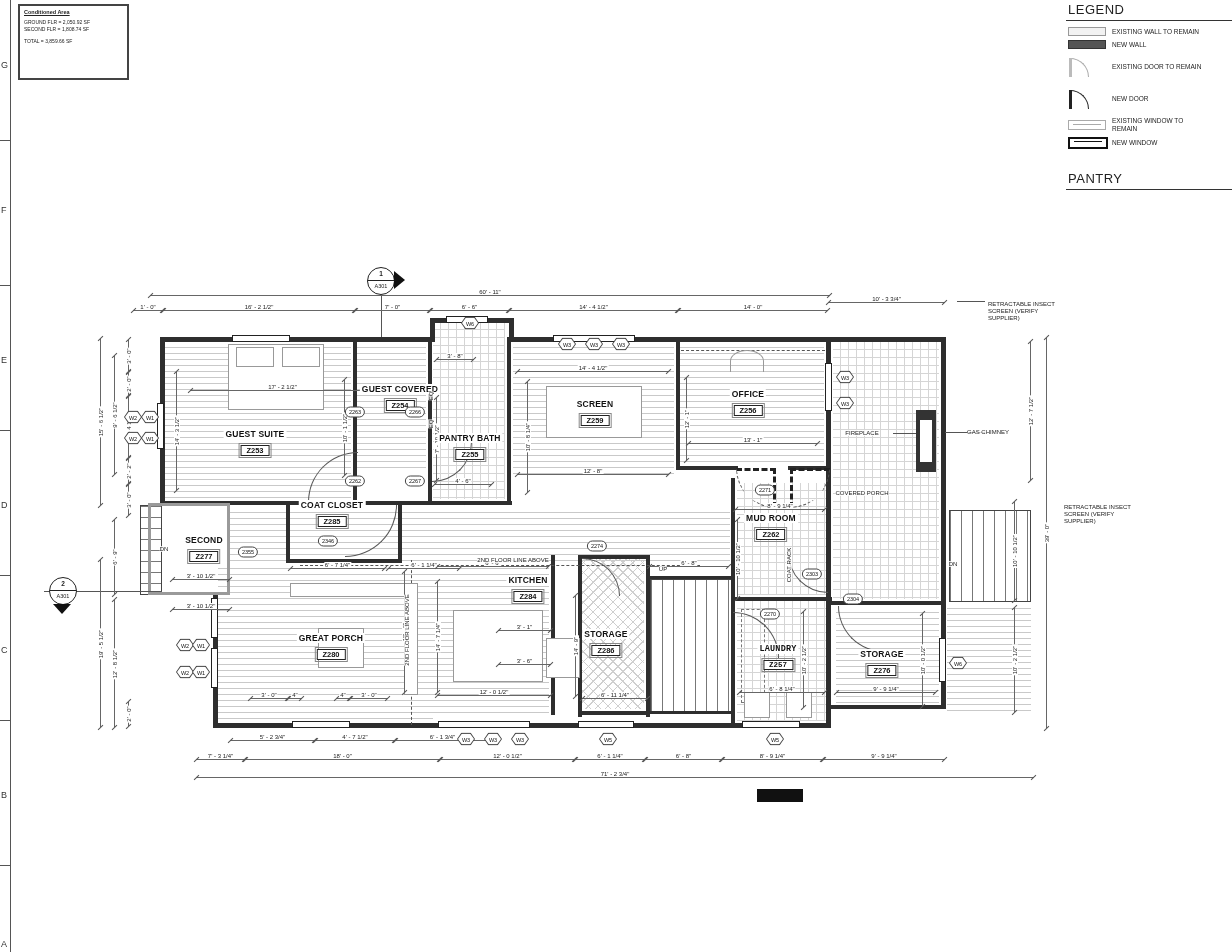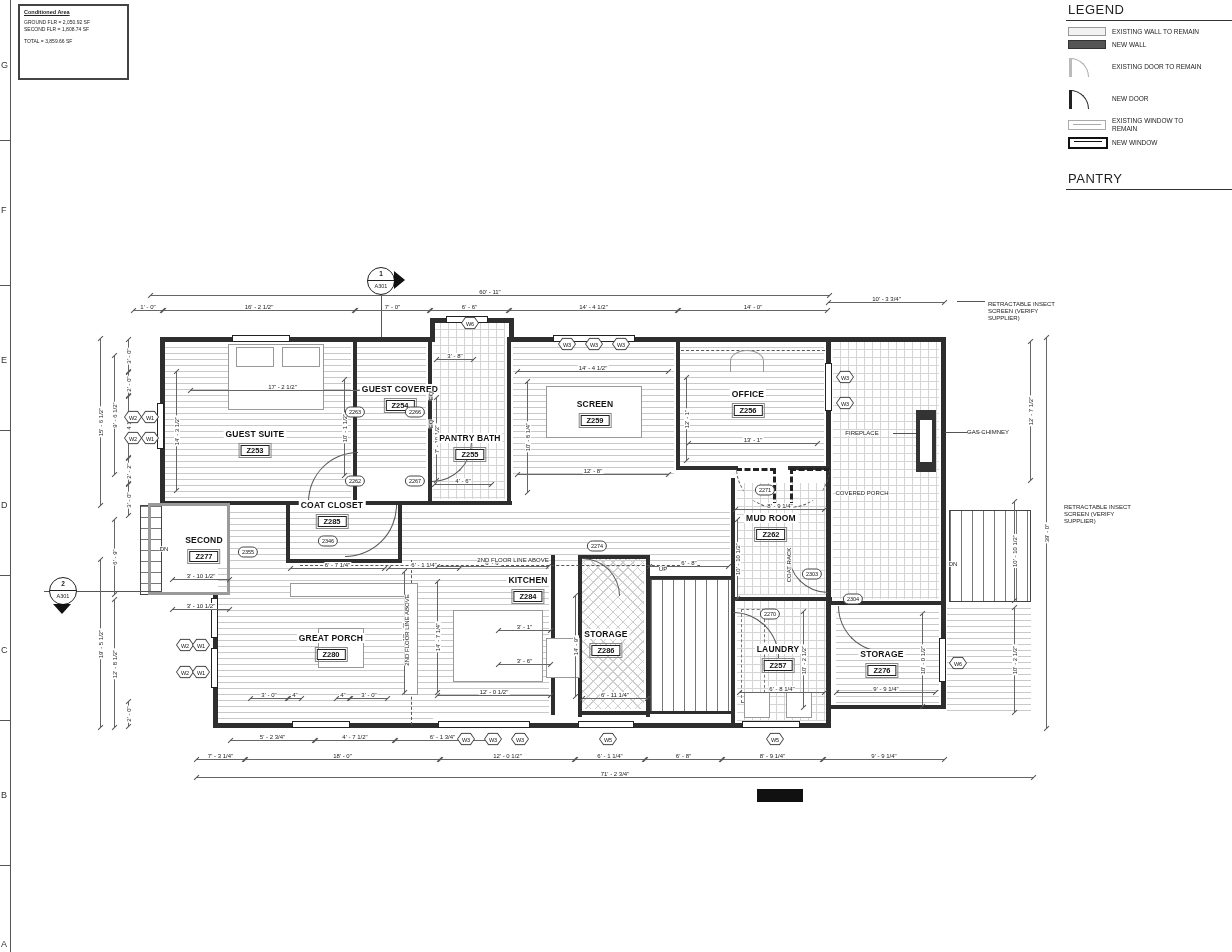--- a/index.html
+++ b/index.html
@@ -463,21 +463,21 @@
       </div>
       <div class="dim v" style="left: 1014px; top: 608px; width: 1px; height: 104px;">
         <span>10' - 2 1/2"</span>
       </div>
       <div class="room" style="left: 255px; top: 443px;"><div class="nm">GUEST SUITE</div><div class="num">Z253</div></div>
       <div class="room" style="left: 400px; top: 398px;"><div class="nm">GUEST COVERED</div><div class="num">Z254</div></div>
       <div class="room" style="left: 470px; top: 447px;"><div class="nm">PANTRY BATH</div><div class="num">Z255</div></div>
       <div class="room" style="left: 748px; top: 403px;"><div class="nm">OFFICE</div><div class="num">Z256</div></div>
       <div class="room" style="left: 595px; top: 413px;"><div class="nm">SCREEN</div><div class="num">Z259</div></div>
       <div class="room" style="left: 771px; top: 527px;"><div class="nm">MUD ROOM</div><div class="num">Z262</div></div>
-      <div class="room" style="left: 778px; top: 658px;"><div class="nm">LAUNDRY</div><div class="num">Z257</div></div>
+      <div class="room" style="left: 778px; top: 658px; font-family: Liberation Mono, monospace;"><div class="nm">LAUNDRY</div><div class="num">Z257</div></div>
       <div class="room" style="left: 882px; top: 663px;"><div class="nm">STORAGE</div><div class="num">Z276</div></div>
       <div class="room" style="left: 204px; top: 549px;"><div class="nm">SECOND</div><div class="num">Z277</div></div>
       <div class="room" style="left: 331px; top: 647px;"><div class="nm">GREAT PORCH</div><div class="num">Z280</div></div>
       <div class="room" style="left: 528px; top: 589px;"><div class="nm">KITCHEN</div><div class="num">Z284</div></div>
       <div class="room" style="left: 332px; top: 514px;"><div class="nm">COAT CLOSET</div><div class="num">Z285</div></div>
       <div class="room" style="left: 606px; top: 643px;"><div class="nm">STORAGE</div><div class="num">Z286</div></div>
       <div class="ktag" style="left: 355px; top: 412px;">2263</div>
       <div class="ktag" style="left: 415px; top: 412px;">2266</div>
       <div class="ktag" style="left: 355px; top: 481px;">2262</div>
       <div class="ktag" style="left: 415px; top: 481px;">2267</div>

